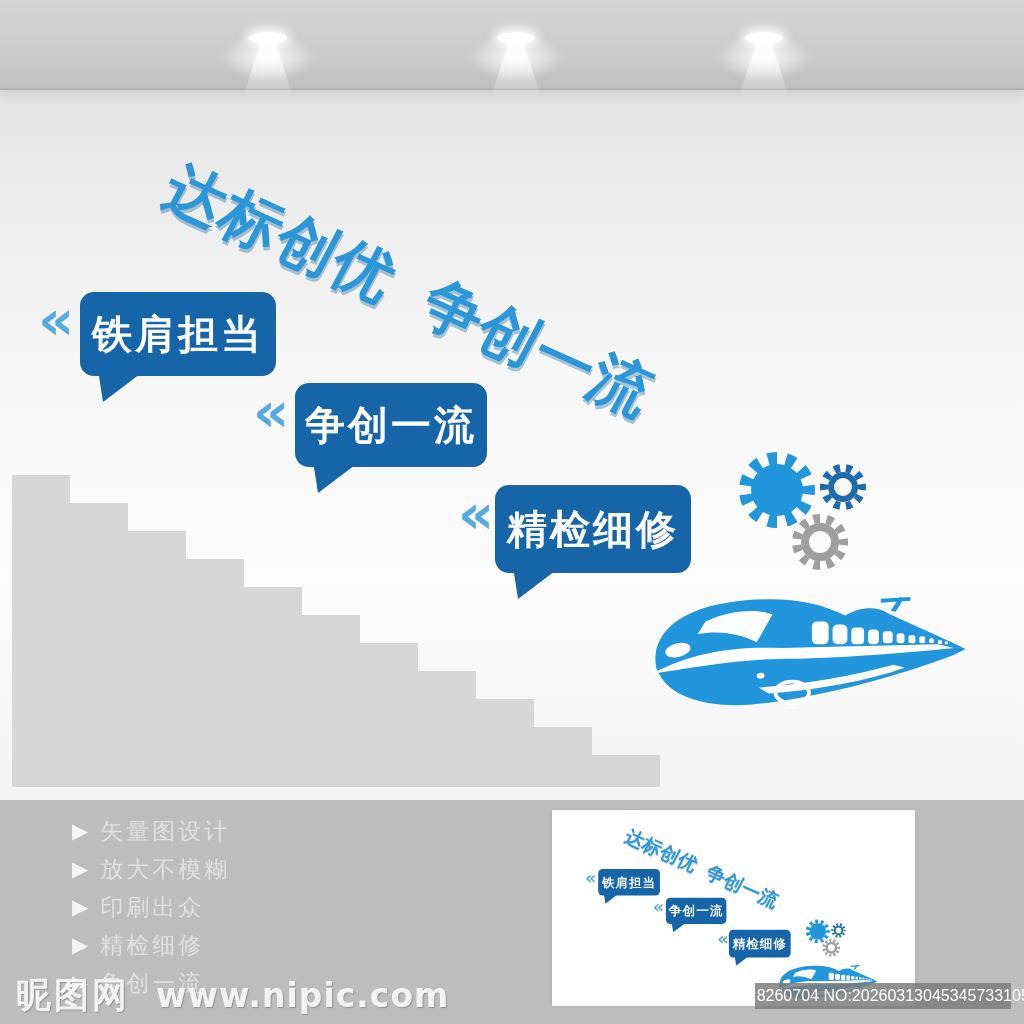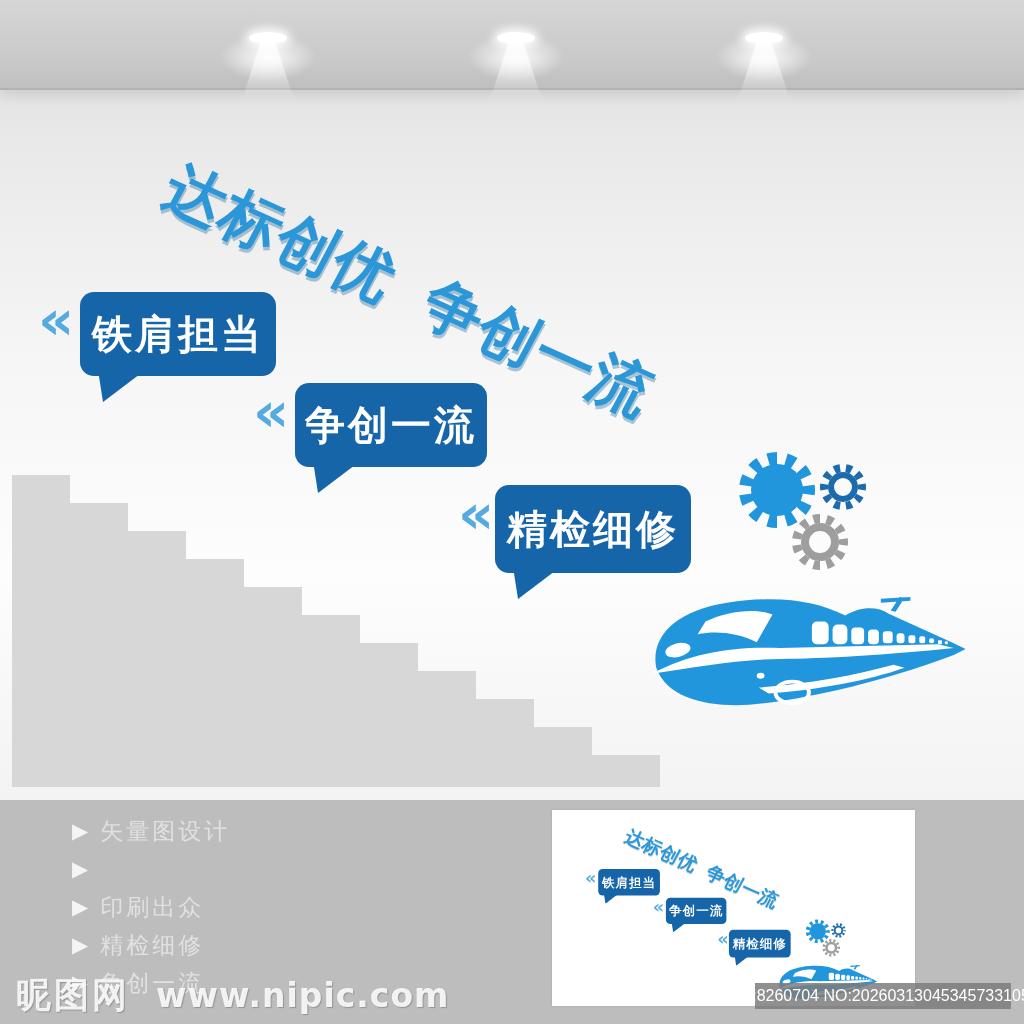--- a/index.html
+++ b/index.html
@@ -163,20 +163,21 @@
   </div>
 
   <div class="band">
     <ul class="features">
       <li>
         <span class="tri">▶</span>
         <span class="feat-text">矢量图设计</span>
       </li>
       <li>
         <span class="tri">▶</span>
+        <span class="feat-text">放大不模糊</span>
       </li>
       <li>
         <span class="tri">▶</span>
         <span class="feat-text">印刷出众</span>
       </li>
       <li>
         <span class="tri">▶</span>
         <span class="feat-text">精检细修</span>
       </li>
       <li>

